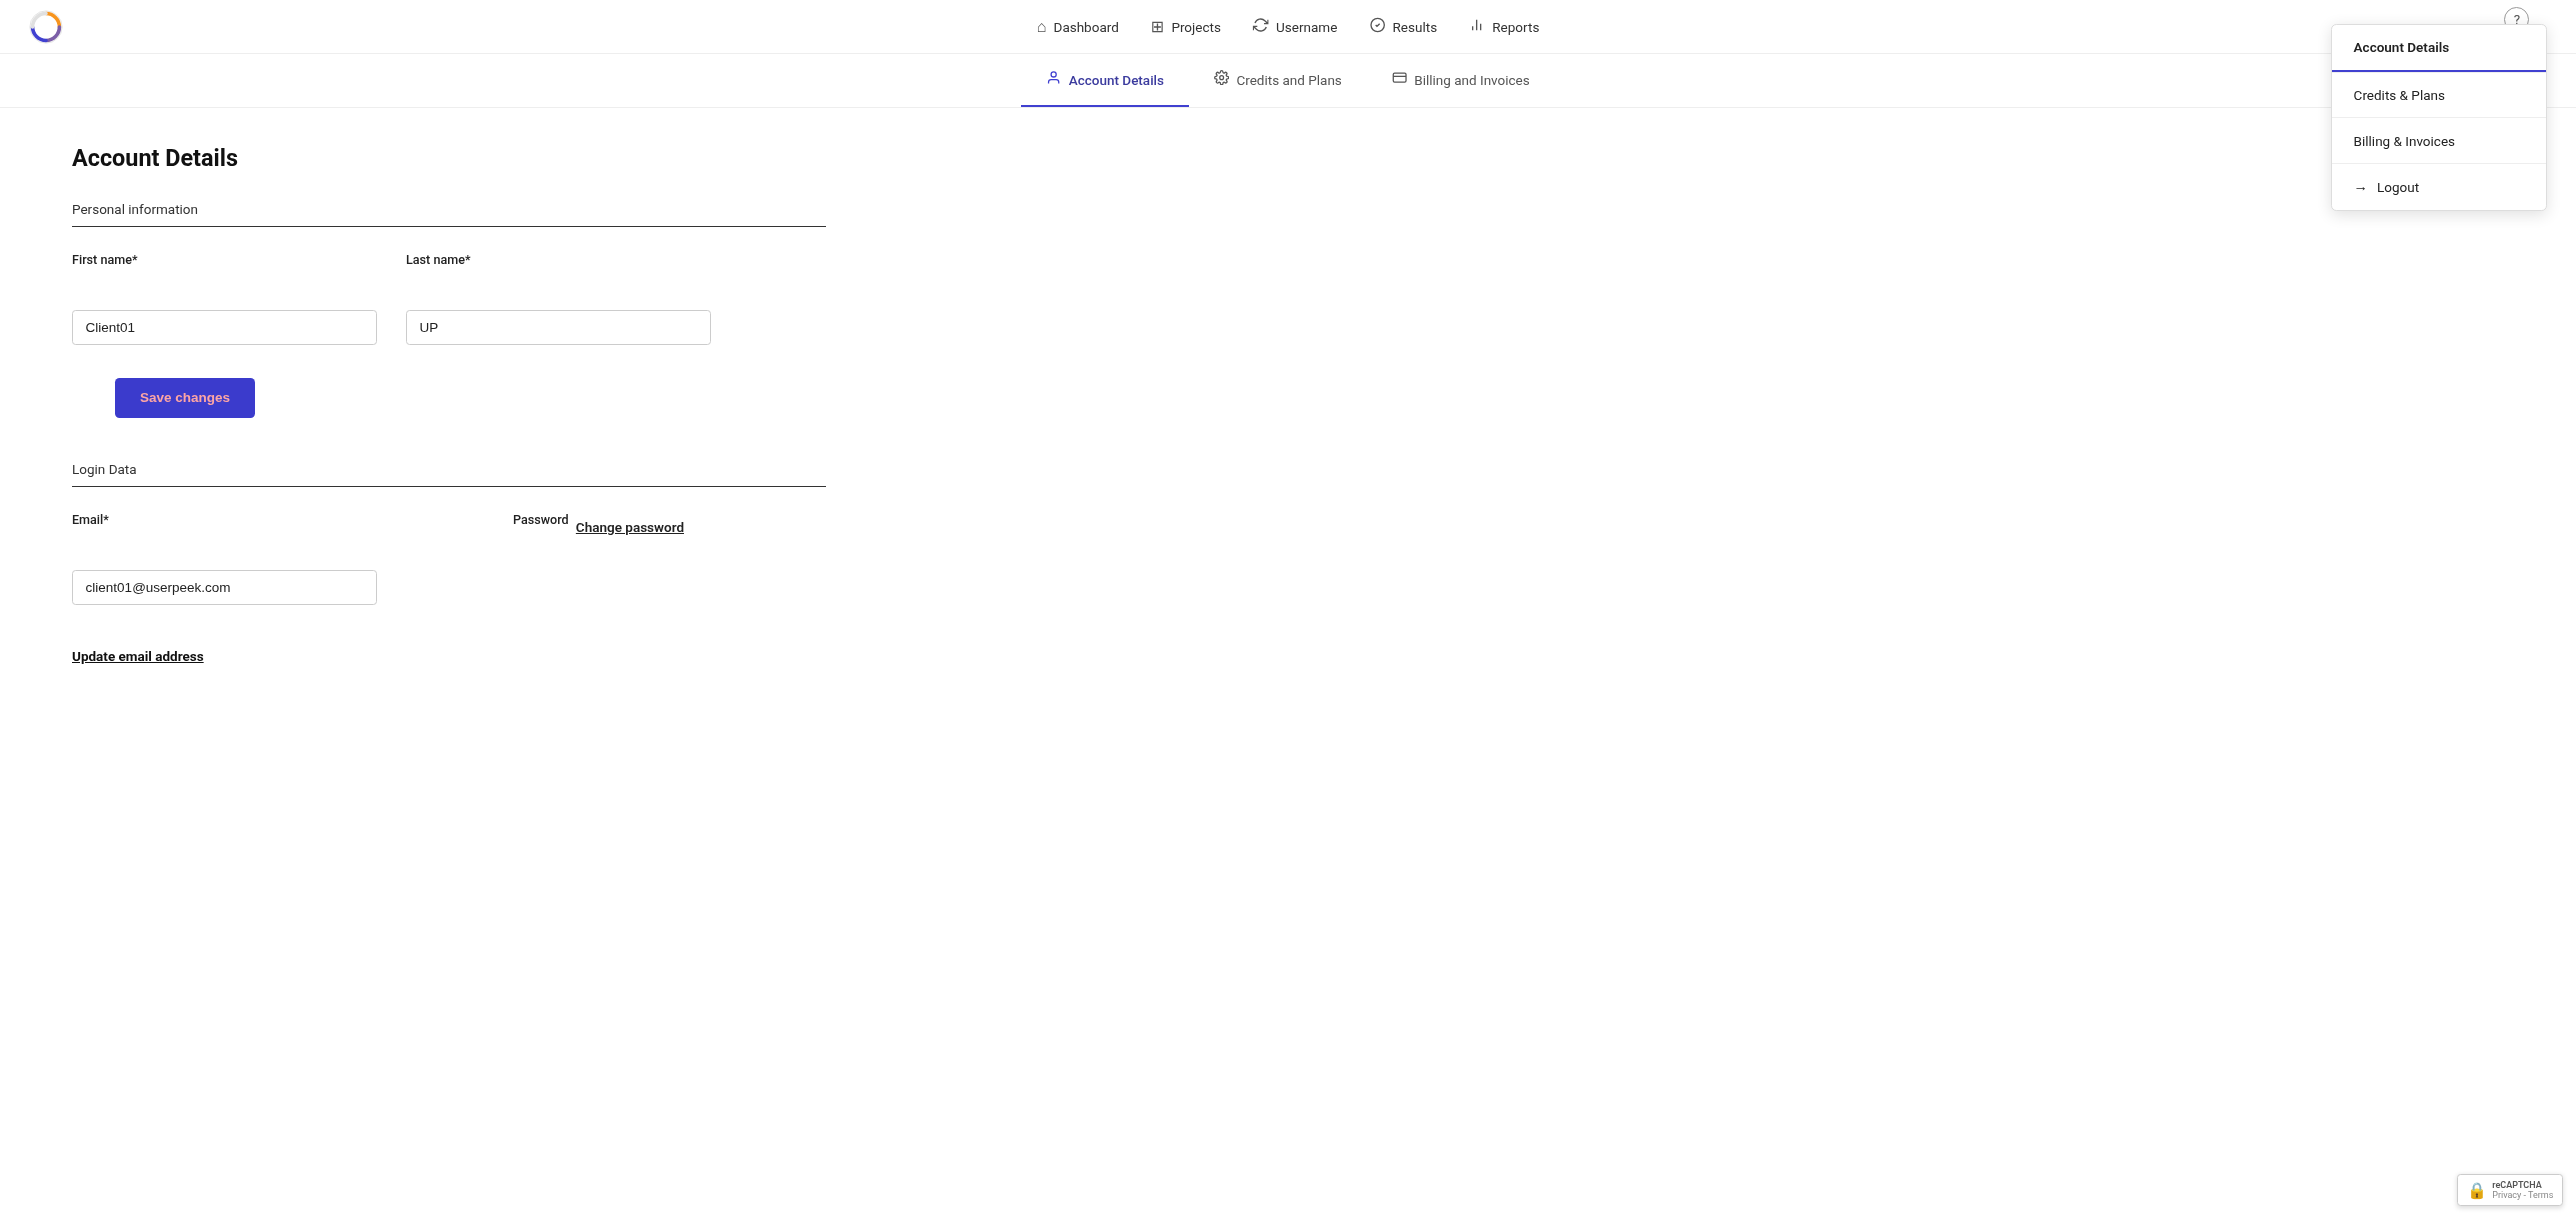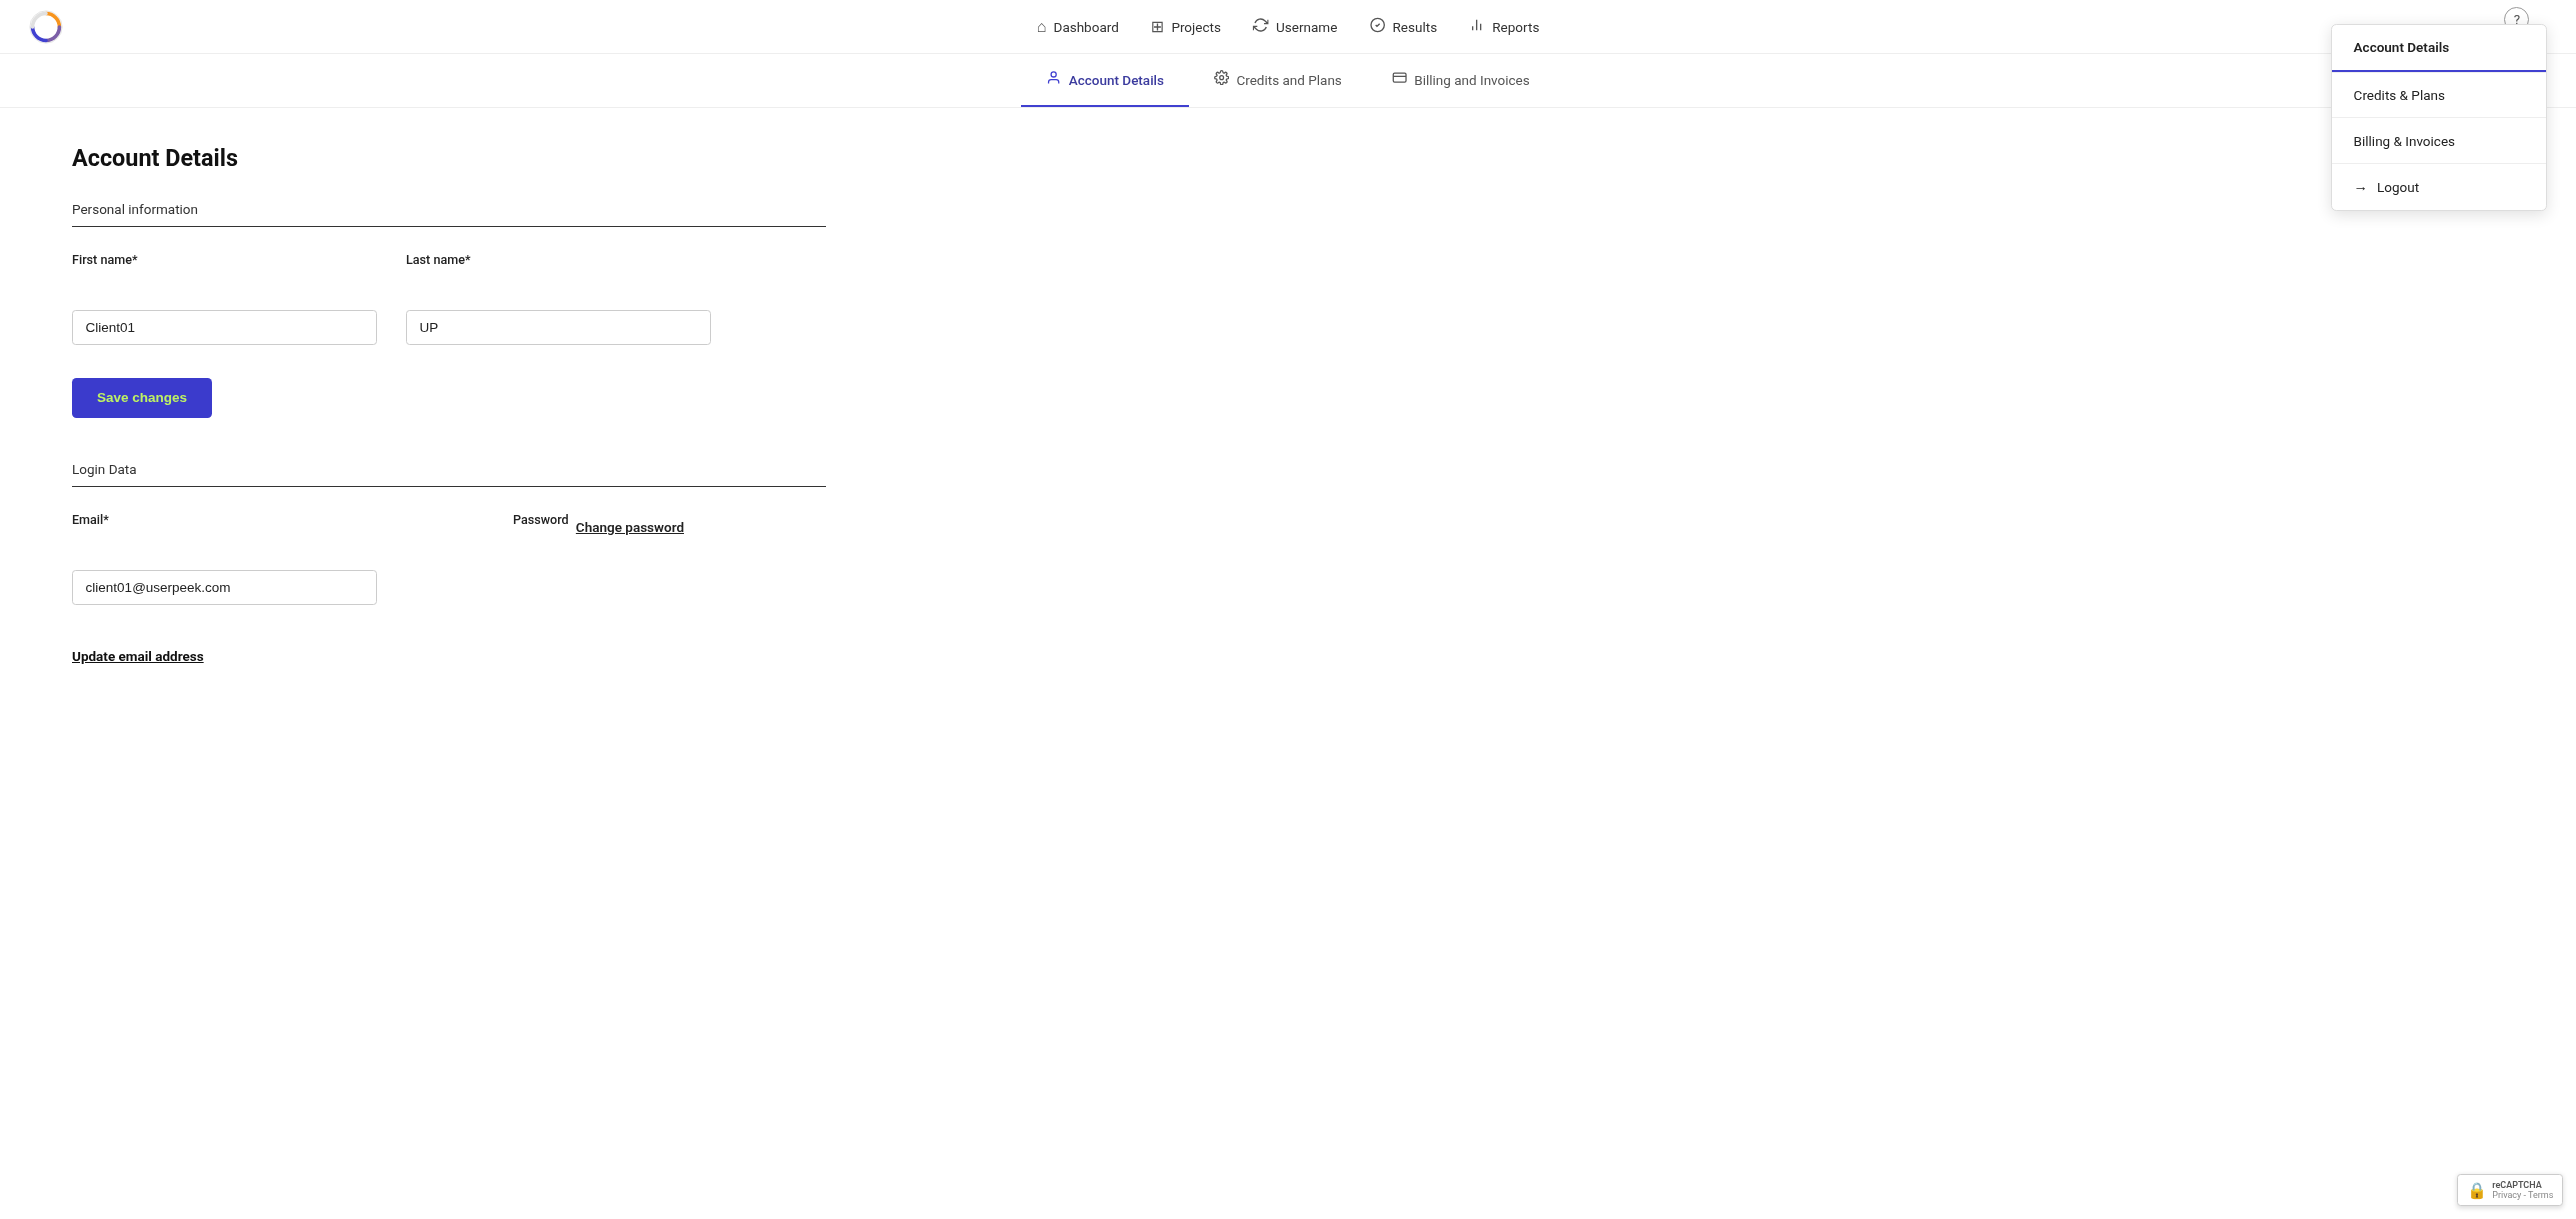--- a/index.html
+++ b/index.html
@@ -152,28 +152,29 @@
       color: #999;
       cursor: not-allowed;
     }
     .form-hint {
       font-size: 11.7px;
       color: #555;
       margin-top: 3.6px;
     }
     .btn-save {
       background: #3b3bcc;
-      color: #bef264;
+      color: #fca5a5;
       border: none;
       border-radius: 4.5px;
       padding: 12.6px 25px;
       font-size: 13.5px;
       font-weight: 600;
       cursor: pointer;
       margin-top: 10.8px;
+      margin-left: 43px;
     }
 
     .section-gap { margin-top: 43px; }
     .password-group {
       display: flex;
       flex-direction: row;
       gap: 7.2px;
       flex: 1;
       max-width: 305px;
       justify-content: center;

